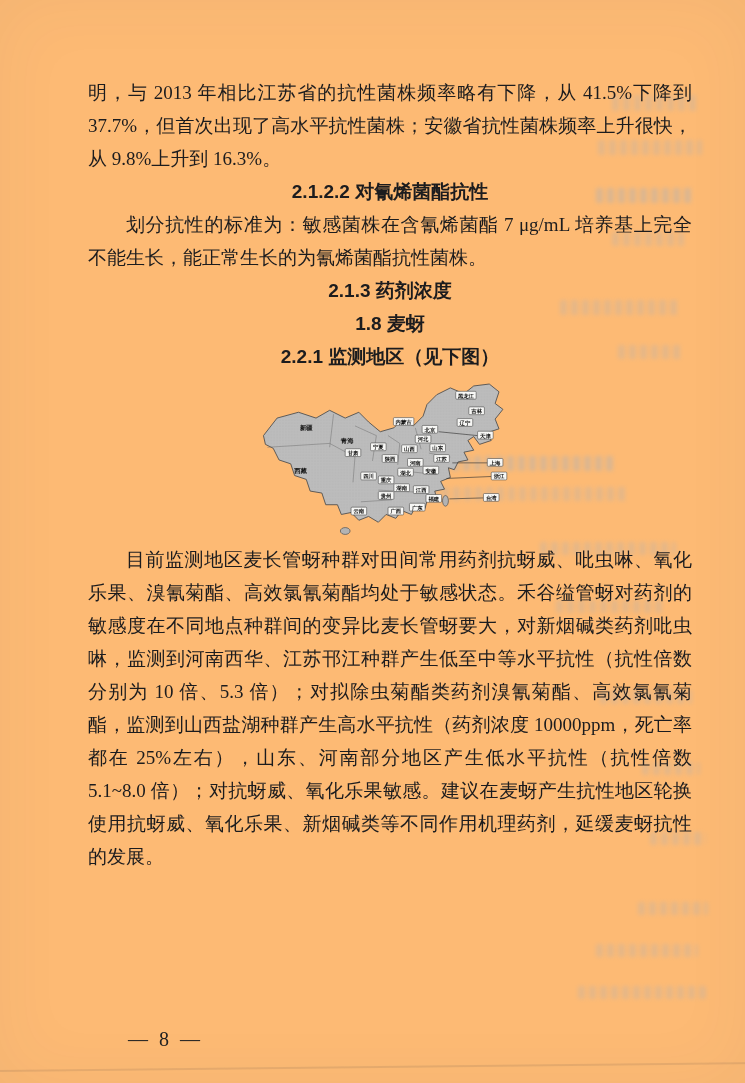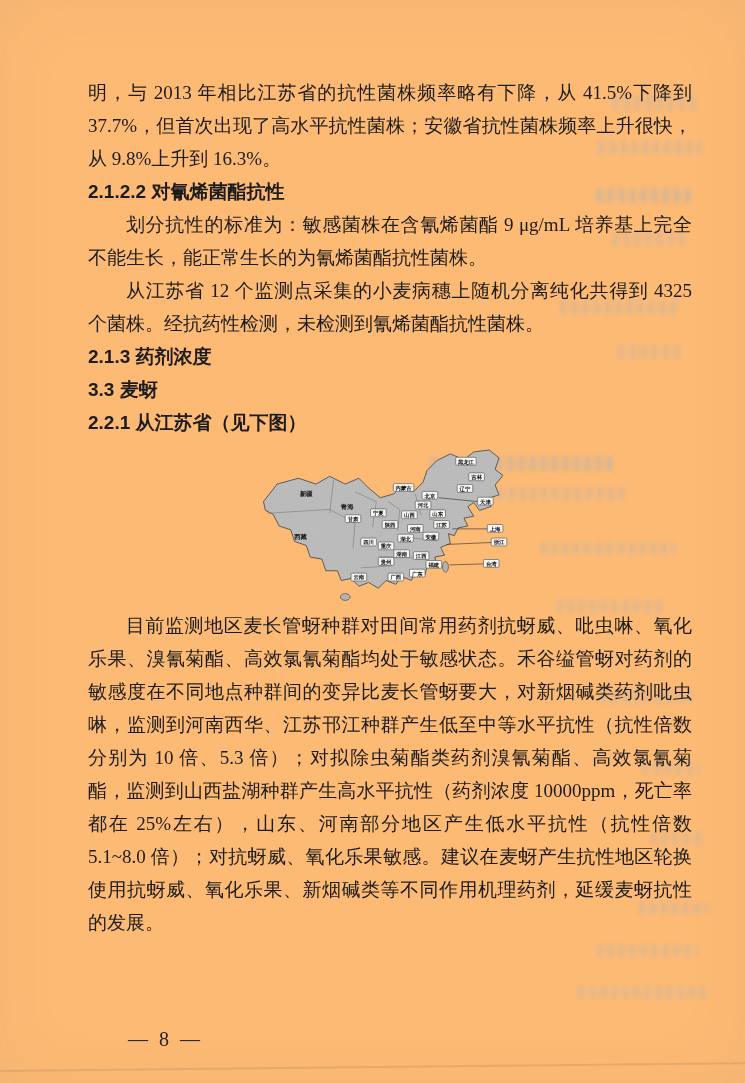--- a/index.html
+++ b/index.html
@@ -15,21 +15,21 @@
   }
   .text-col{
     position:absolute;left:88px;top:76px;width:604px;
     font-size:19px;line-height:33px;text-align:justify;
   }
   .para{margin:0;text-indent:2em;}
   .para.no-indent{text-indent:0;}
   .hd{
     margin:0;font-size:19px;line-height:33px;font-weight:700;
     font-family:"Liberation Sans","DejaVu Sans",sans-serif;
-    text-align:left;text-indent:0;
+    text-align:center;text-indent:0;
   }
   .map-figure{height:170px;display:flex;align-items:center;justify-content:center;}
   .map-figure svg{display:block;}
   .map-outline{fill:#bcbcbc;stroke:#4d4d4d;stroke-width:.9;stroke-linejoin:round;}
   .map-dots{fill:url(#dotpat);stroke:none;opacity:.5;}
   .prov{stroke:#707070;stroke-width:.6;fill:none;opacity:.85;}
   .islet{fill:#b3b3b3;stroke:#4d4d4d;stroke-width:.7;}
   .plain-label{font:700 6.5px "Liberation Sans","DejaVu Sans",sans-serif;fill:#141414;text-anchor:middle;}
   .chip rect{fill:#f7f7f5;stroke:#3a3a3a;stroke-width:.55;}
   .chip text{font:700 5.5px "Liberation Sans","DejaVu Sans",sans-serif;fill:#101010;text-anchor:middle;}
@@ -71,30 +71,29 @@
   <div class="bleed" style="left:596px;top:944px;width:102px;height:13px;"></div>
   <div class="bleed" style="left:578px;top:986px;width:128px;height:13px;"></div>
   <div class="edge-streak"></div>
 
   <div class="text-col">
 
     <p class="para no-indent">明，与 2013 年相比江苏省的抗性菌株频率略有下降，从 41.5%下降到 37.7%，但首次出现了高水平抗性菌株；安徽省抗性菌株频率上升很快，从 9.8%上升到 16.3%。</p>
 
     <p class="hd">2.1.2.2 对氰烯菌酯抗性</p>
 
-    <p class="para">划分抗性的标准为：敏感菌株在含氰烯菌酯 9 μg/mL 培养基上完全不能生长，能正常生长的为氰烯菌酯抗性菌株。</p>
-
-    <p class="para">从江苏省 12 个监测点采集的小麦病穗上随机分离纯化共得到 4325 个菌株。经抗药性检测，未检测到氰烯菌酯抗性菌株。</p>
+    <p class="para">划分抗性的标准为：敏感菌株在含氰烯菌酯 7 μg/mL 培养基上完全不能生长，能正常生长的为氰烯菌酯抗性菌株。</p>
+
 
     <p class="hd">2.1.3 药剂浓度</p>
 
 
-    <p class="hd">3.3 麦蚜</p>
-
-    <p class="hd">2.2.1 从江苏省（见下图）</p>
+    <p class="hd">1.8 麦蚜</p>
+
+    <p class="hd">2.2.1 监测地区（见下图）</p>
 
     <div class="map-figure">
       <svg width="292" height="166" viewBox="0 0 300 170" xmlns="http://www.w3.org/2000/svg">
         <defs>
           <pattern id="dotpat" width="3" height="3" patternUnits="userSpaceOnUse">
             <circle cx="1" cy="1" r="0.45" fill="#8d8d8d"></circle>
           </pattern>
         </defs>
 
         <polygon class="map-outline" points="

